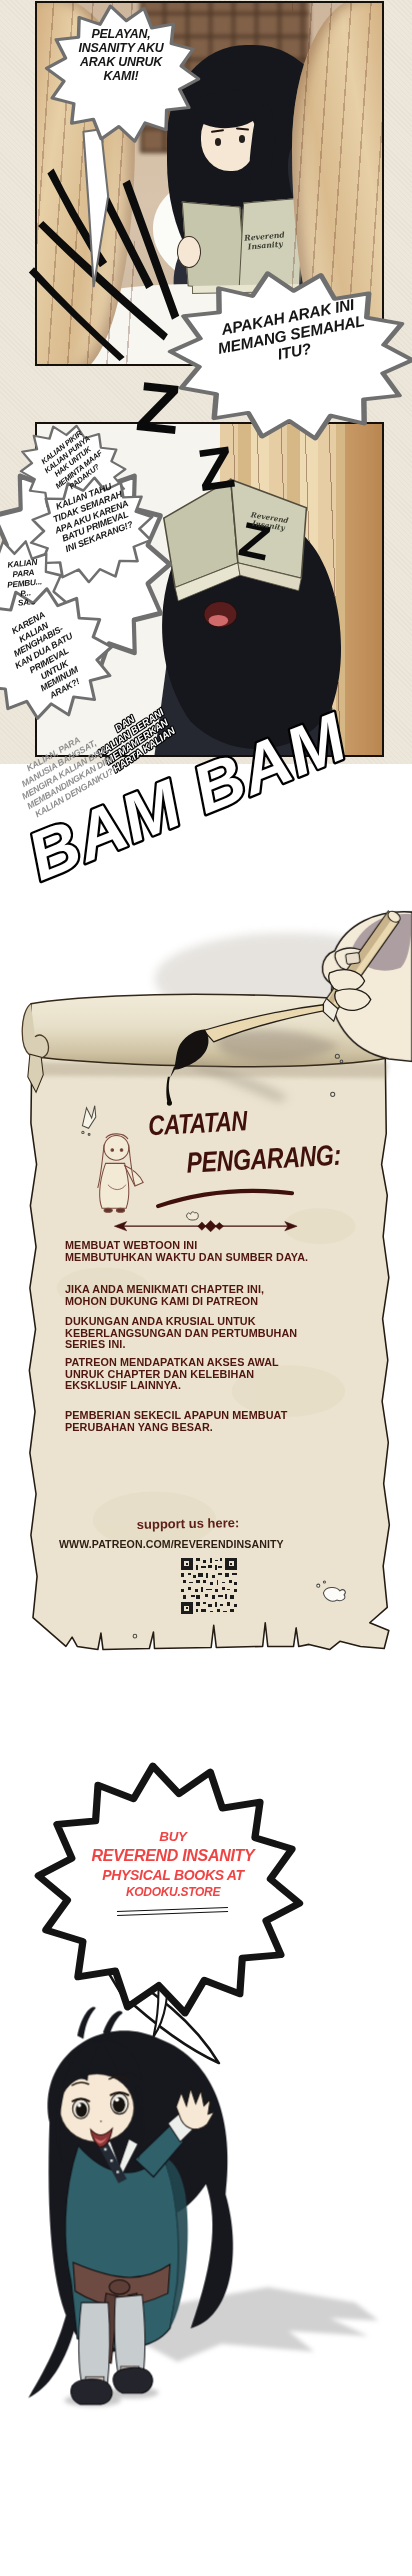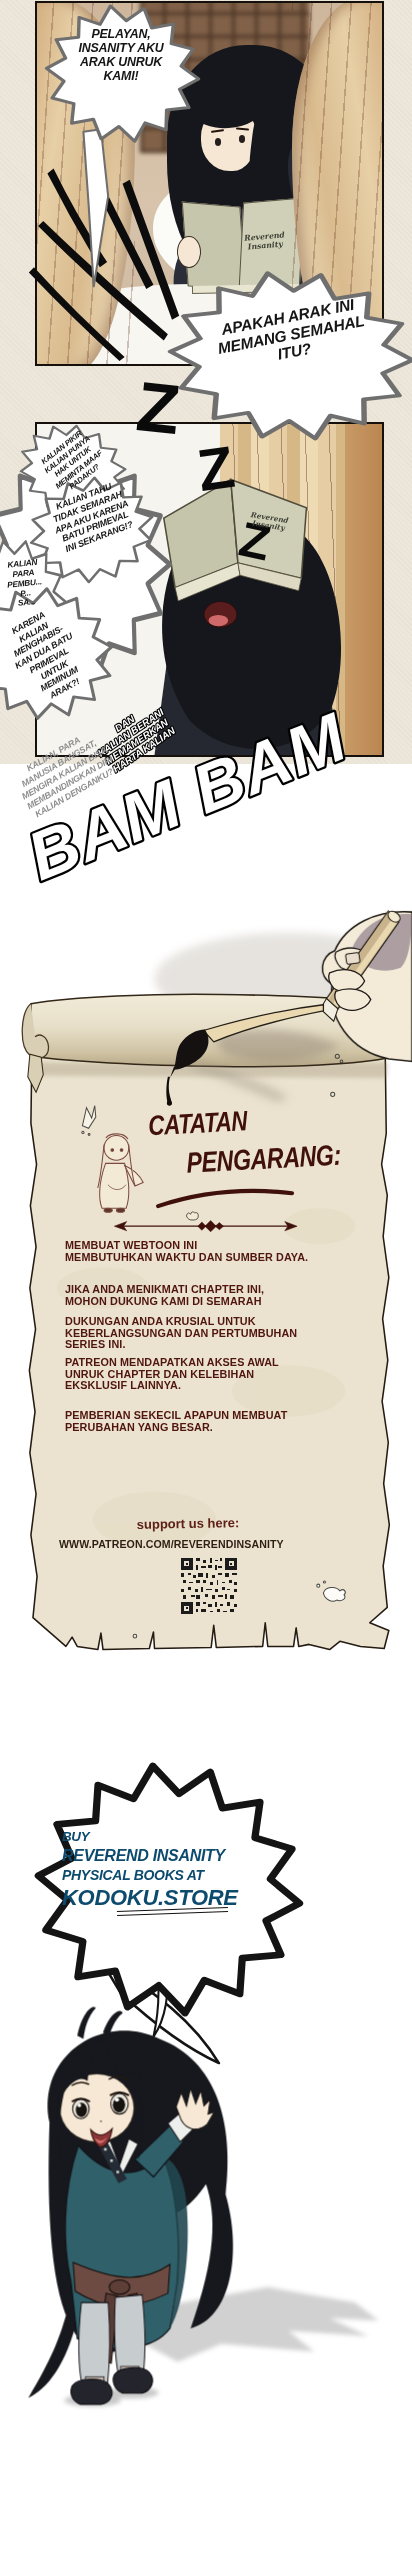--- a/index.html
+++ b/index.html
@@ -54,21 +54,21 @@
   .bt{position:absolute;font:italic 700 8.8px/1.2 "Liberation Sans",sans-serif;color:#161616;
       text-align:center;letter-spacing:-0.2px;white-space:nowrap}
   .zz{position:absolute;font-weight:700;color:#0a0a0a;font-family:"Liberation Sans",sans-serif}
   .scrollTitle{position:absolute;font:italic 900 28px/1 "Liberation Sans",sans-serif;color:#40100c;
       text-align:center;white-space:nowrap;letter-spacing:-0.5px}
   .para{position:absolute;left:65px;font:700 10.8px/11.6px "Liberation Sans",sans-serif;color:#4f150e;letter-spacing:0.1px;white-space:nowrap}
   .support{position:absolute;left:103px;top:1517px;width:170px;text-align:center;
       font:700 13px/1 "Liberation Sans",sans-serif;color:#5e2018;transform:rotate(-1deg)}
   .url{position:absolute;left:59px;top:1539px;width:294px;
       font:700 10.6px/1 "Liberation Sans",sans-serif;color:#2f1e14;letter-spacing:0.1px}
-  .promoLine{position:absolute;left:62px;width:222px;color:#0c4a6e;
+  .promoLine{position:absolute;left:62px;width:222px;text-align:center;color:#ef4444;
       font-style:italic;font-weight:900;font-family:"Liberation Sans",sans-serif;letter-spacing:-0.3px;white-space:nowrap}
   .promoUnder{position:absolute;left:117px;top:1909px;width:111px;height:3.1px;
       border-top:1.5px solid #111;border-bottom:1px solid #111;transform:rotate(-2deg)}
   .gray{color:#8f8f8f}
   svg text{font-family:"Liberation Sans",sans-serif}
 </style>
 </head>
 <body>
 
 <div class="page">
@@ -370,21 +370,21 @@
 
   <div class="scrollTitle" style="left:137px;top:1110px;width:113px;transform:rotate(-3deg) scaleX(.8)">CATATAN</div>
   <div class="scrollTitle" style="left:173px;top:1146px;width:134px;font-size:29px;transform:rotate(-3deg) scaleX(.8)">PENGARANG:</div>
 
   <div class="para" style="top:1240px">
     <div>MEMBUAT WEBTOON INI</div>
     <div>MEMBUTUHKAN WAKTU DAN SUMBER DAYA.</div>
   </div>
   <div class="para" style="top:1284px">
     <div>JIKA ANDA MENIKMATI CHAPTER INI,</div>
-    <div>MOHON DUKUNG KAMI DI SEMARAH</div>
+    <div>MOHON DUKUNG KAMI DI PATREON</div>
   </div>
   <div class="para" style="top:1316px">
     <div>DUKUNGAN ANDA KRUSIAL UNTUK</div>
     <div>KEBERLANGSUNGAN DAN PERTUMBUHAN</div>
     <div>SERIES INI.</div>
   </div>
   <div class="para" style="top:1410px">
     <div>PEMBERIAN SEKECIL APAPUN MEMBUAT</div>
     <div>PERUBAHAN YANG BESAR.</div>
   </div>
@@ -411,16 +411,16 @@
                  M1,22h2v2h-2z M6,22h2v1h-2z M9,22h2v2h-2z M14,21h2v2h-2z M18,22h2v2h-2z M22,22h3v1h-3z M26,21h1v3h-1z M29,22h2v2h-2z
                  M9,26h2v2h-2z M13,26h2v1h-2z M16,27h2v2h-2z M20,26h1v3h-1z M23,27h2v1h-2z M27,26h2v2h-2z M31,27h2v2h-2z
                  M9,30h1v2h-1z M12,30h3v2h-3z M17,31h2v1h-2z M21,30h2v2h-2z M25,31h2v1h-2z M29,30h2v2h-2z"></path>
       </g>
     </svg>
   </div>
 
   <div class="promoLine" style="top:1829px;font-size:13.4px">BUY</div>
   <div class="promoLine" style="top:1847px;font-size:16px">REVEREND INSANITY</div>
   <div class="promoLine" style="top:1867px;font-size:14px">PHYSICAL BOOKS AT</div>
-  <div class="promoLine" style="top:1885px;font-size:22px">KODOKU.STORE</div>
+  <div class="promoLine" style="top:1885px;font-size:12px">KODOKU.STORE</div>
   <div class="promoUnder"></div>
 </div>
 
 
 </body></html>

